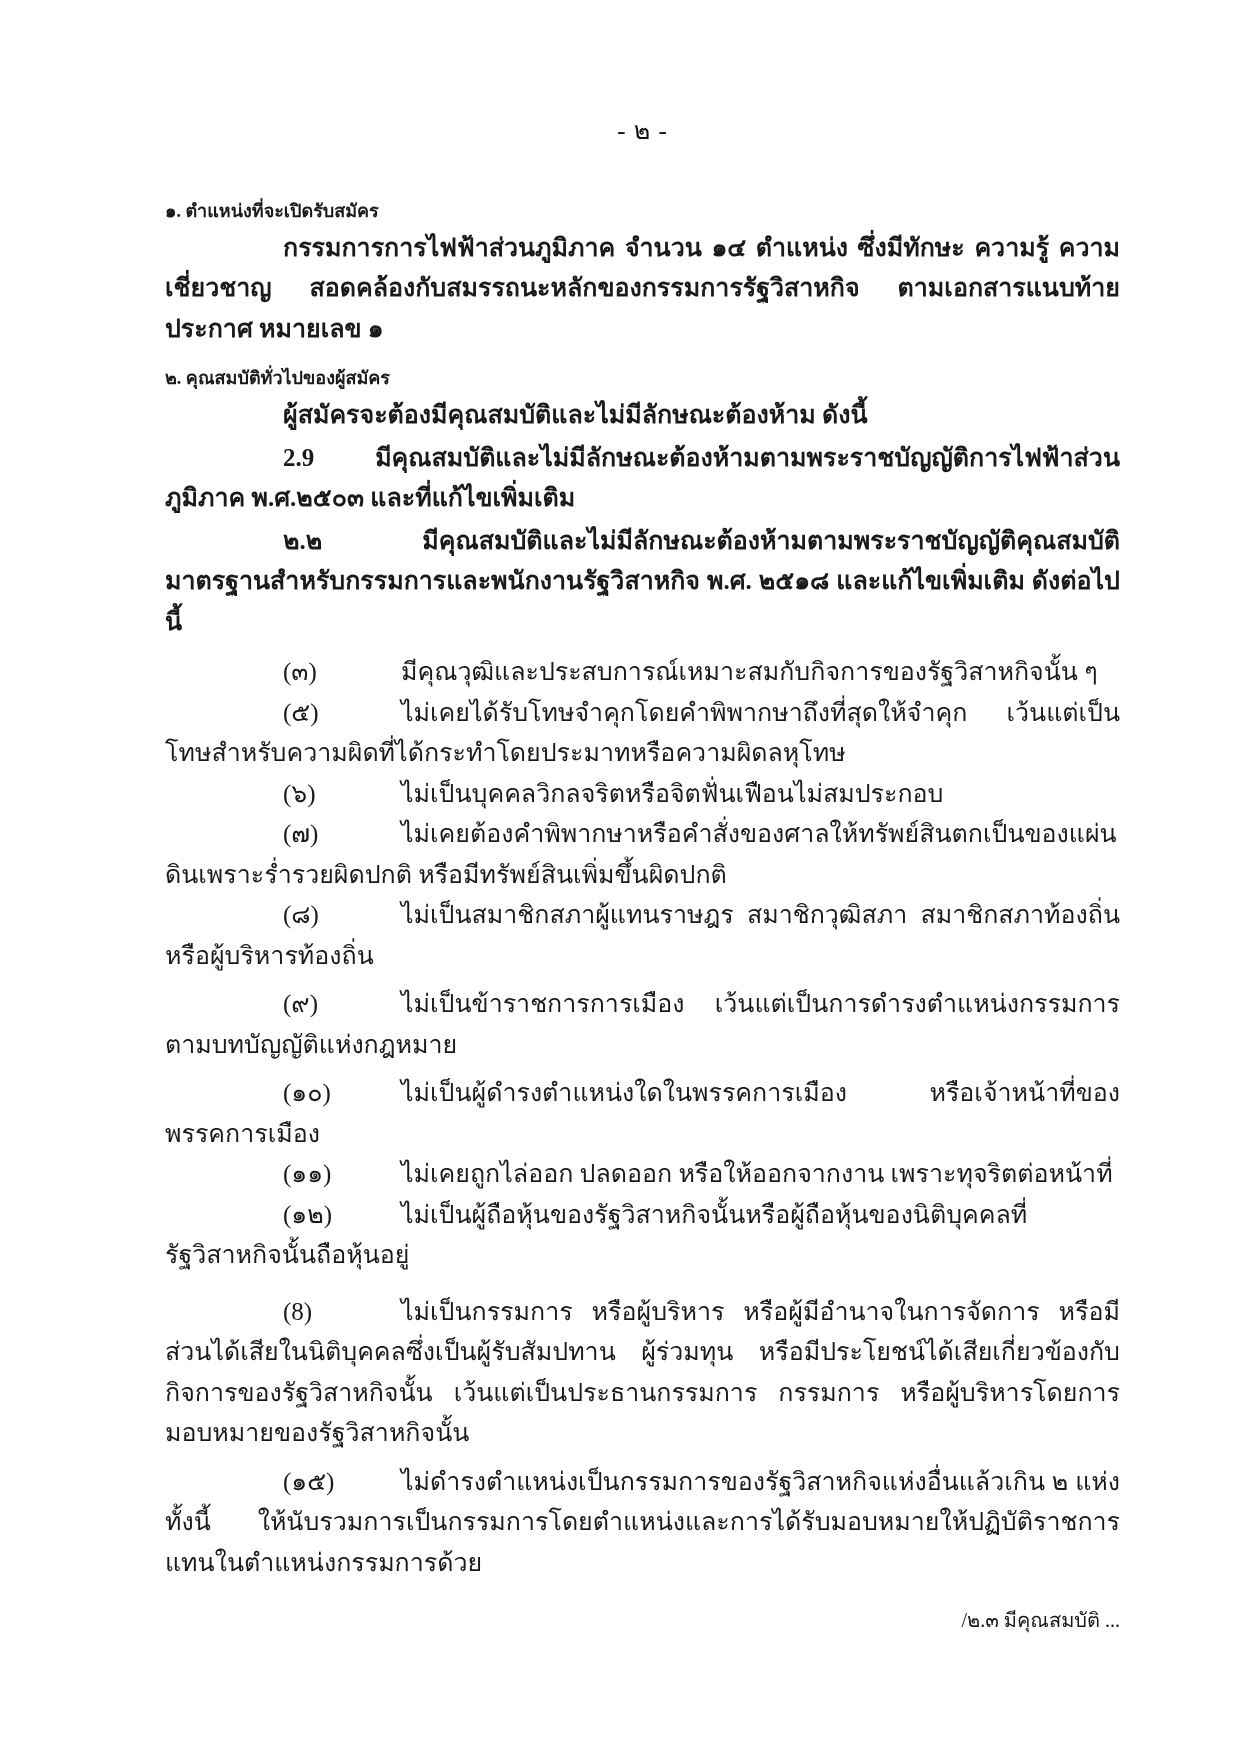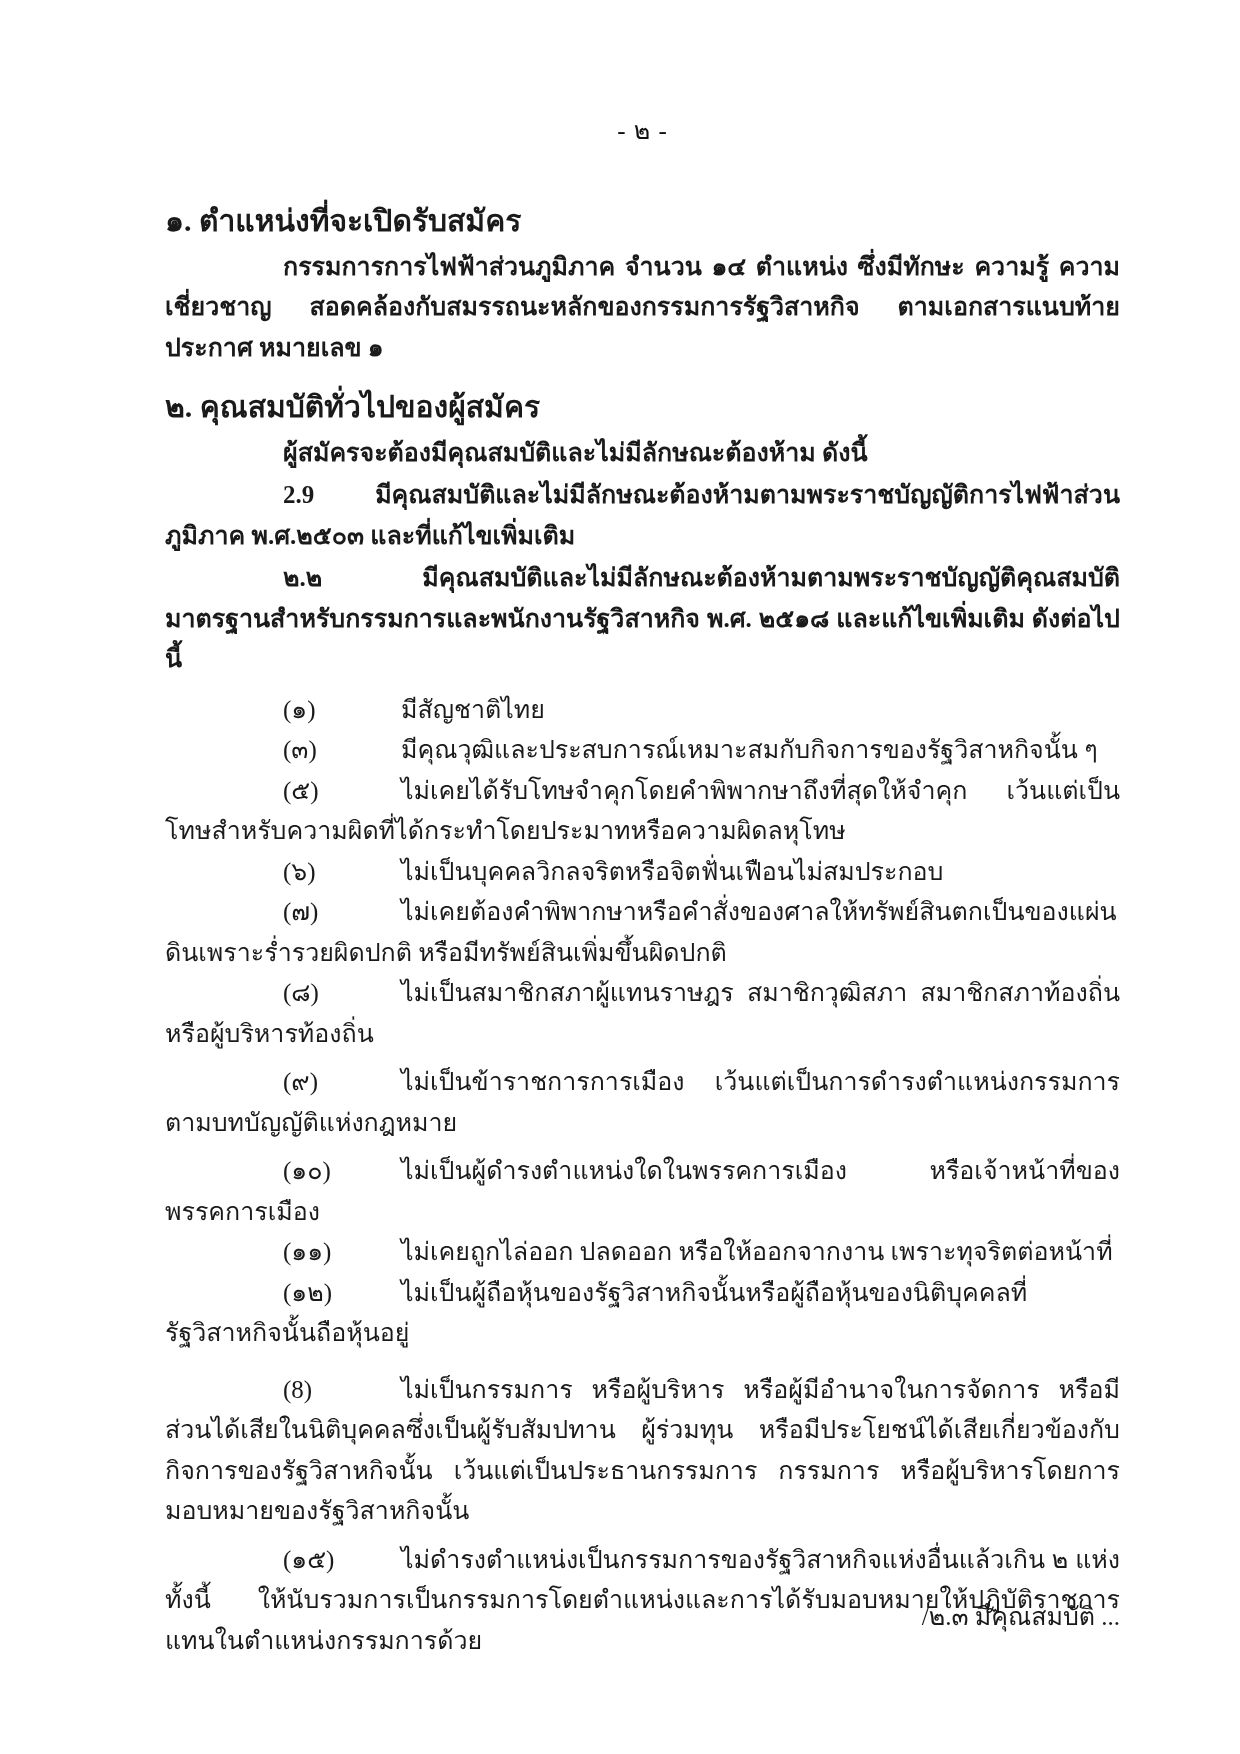--- a/index.html
+++ b/index.html
@@ -24,21 +24,21 @@
     padding: 110px 120px 60px 165px;
   }
   .page-number {
     text-align: center;
     font-size: 25px;
     margin: 0 0 48px 0;
     letter-spacing: 1px;
     color: #111;
   }
   .heading {
-    font-size: 30px;
+    font-size: 18px;
     font-weight: bold;
     margin: 0 0 2px 0;
     line-height: 1.55;
   }
   .heading.second {
     margin-top: 16px;
   }
   p.para {
     font-size: 25px;
     line-height: 1.62;
@@ -60,44 +60,41 @@
   .item-block .lead {
     display: inline-block;
     width: 236px;
     text-indent: 118px;
   }
   .spacer-sm { height: 8px; }
   .footer-note {
     position: absolute;
     right: 120px;
     bottom: 118px;
-    font-size: 25px;
+    font-size: 20px;
     white-space: nowrap;
   }
 </style>
 </head>
 <body>
 
 <div class="page">
 
   <div class="page-number">- ๒ -</div>
 
   <div class="heading">๑. ตำแหน่งที่จะเปิดรับสมัคร</div>
   <p class="para indent">กรรมการการไฟฟ้าส่วนภูมิภาค จำนวน ๑๔ ตำแหน่ง ซึ่งมีทักษะ ความรู้ ความเชี่ยวชาญ สอดคล้องกับสมรรถนะหลักของกรรมการรัฐวิสาหกิจ ตามเอกสารแนบท้ายประกาศ หมายเลข ๑</p>
 
   <div class="heading second">๒. คุณสมบัติทั่วไปของผู้สมัคร</div>
   <p class="para indent">ผู้สมัครจะต้องมีคุณสมบัติและไม่มีลักษณะต้องห้าม ดังนี้</p>
   <p class="para indent">2.9 มีคุณสมบัติและไม่มีลักษณะต้องห้ามตามพระราชบัญญัติการไฟฟ้าส่วนภูมิภาค พ.ศ.๒๕๐๓ และที่แก้ไขเพิ่มเติม</p>
   <p class="para indent">๒.๒ มีคุณสมบัติและไม่มีลักษณะต้องห้ามตามพระราชบัญญัติคุณสมบัติมาตรฐานสำหรับกรรมการและพนักงานรัฐวิสาหกิจ พ.ศ. ๒๕๑๘ และแก้ไขเพิ่มเติม ดังต่อไปนี้</p>
 
   <div class="spacer-sm"></div>
 
-  <div class="item-block">
-    <span class="lead">(๑)</span><span>มีสัญชาติไทย</span>
-  </div>
   <div class="item-block">
     <span class="lead">(๓)</span><span>มีคุณวุฒิและประสบการณ์เหมาะสมกับกิจการของรัฐวิสาหกิจนั้น ๆ</span>
   </div>
   <div class="item-block">
     <span class="lead">(๕)</span><span>ไม่เคยได้รับโทษจำคุกโดยคำพิพากษาถึงที่สุดให้จำคุก เว้นแต่เป็นโทษสำหรับความผิดที่ได้กระทำโดยประมาทหรือความผิดลหุโทษ</span>
   </div>
   <div class="item-block">
     <span class="lead">(๖)</span><span>ไม่เป็นบุคคลวิกลจริตหรือจิตฟั่นเฟือนไม่สมประกอบ</span>
   </div>
   <div class="item-block">

